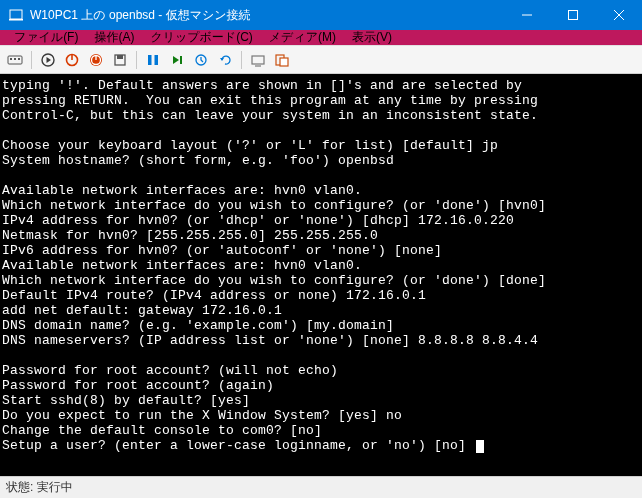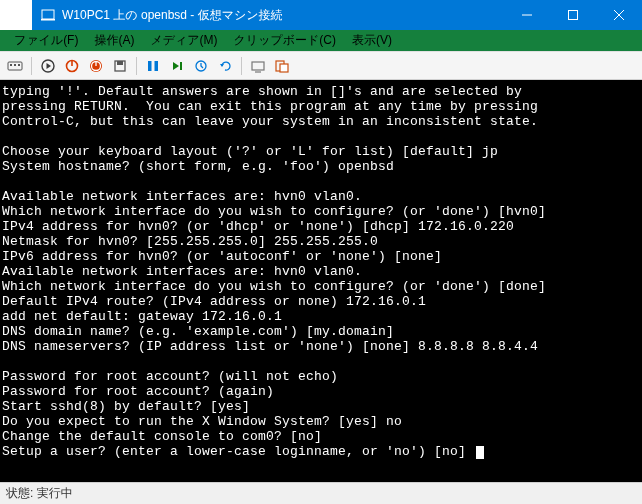--- a/index.html
+++ b/index.html
@@ -1,22 +1,22 @@
 <!DOCTYPE html>
 <html><head>
 <meta charset="utf-8">
 <style>
   * { box-sizing: border-box; margin: 0; padding: 0; }
   body { font-family: "Yu Gothic UI", "Meiryo", sans-serif; font-size: 12px; width: 642px; height: 504px; overflow: hidden; background: #fff; }
-  .titlebar { height: 30px; background: #0078d7; color: #fff; display: flex; align-items: center; padding-left: 8px; margin-left: 32px; }
+  .titlebar { height: 30px; background: #0078d7; color: #fff; display: flex; align-items: center; padding-left: 8px; }
   .titlebar .icon { width: 16px; height: 16px; margin-right: 6px; display:flex; align-items:center; justify-content:center;}
   .titlebar .title { flex: 1; font-size: 12px; white-space: nowrap; overflow: hidden; }
   .winbtns { display: flex; height: 100%; }
   .winbtn { width: 46px; height: 100%; display: flex; align-items: center; justify-content: center; color: #fff; }
-  .menubar { height: 22px; background: #15803d; display: flex; align-items: center; padding: 0 6px; border-bottom: 1px solid #e1e1e1; }
+  .menubar { height: 16px; background: #be185d; display: flex; align-items: center; padding: 0 6px; border-bottom: 1px solid #e1e1e1; }
   .menuitem { padding: 2px 8px; font-size: 12px; color: #000; }
   .toolbar { height: 28px; background: #f5f5f5; display: flex; align-items: center; padding: 0 4px; gap: 2px; border-bottom: 1px solid #d0d0d0; }
   .tbtn { width: 22px; height: 22px; display: flex; align-items: center; justify-content: center; border-radius: 2px; }
   .sep { width: 1px; height: 18px; background: #c8c8c8; margin: 0 3px; }
   .terminal { background: #000; color: #fff; font-family: "Courier New", monospace; font-size: 13px; line-height: 15px; padding: 4px 2px; height: 402px; overflow: hidden; white-space: pre; letter-spacing: 0.2px; }
   .statusbar { height: 22px; background: #f0f0f0; border-top: 1px solid #d0d0d0; display: flex; align-items: center; padding: 0 6px; font-size: 12px; color: #333; }
   .cursor { display:inline-block; width:8px; height:13px; background:#fff; vertical-align: text-bottom; margin-left:2px;}
 </style>
 </head>
 <body>
@@ -45,22 +45,22 @@
           <line x1="0" y1="0" x2="10" y2="10" stroke="#fff" stroke-width="1"></line>
           <line x1="10" y1="0" x2="0" y2="10" stroke="#fff" stroke-width="1"></line>
         </svg>
       </div>
   </div>
 </div>
 
 <div class="menubar">
   <div class="menuitem">ファイル(F)</div>
   <div class="menuitem">操作(A)</div>
+  <div class="menuitem">クリップボード(C)</div>
   <div class="menuitem">メディア(M)</div>
-  <div class="menuitem">クリップボード(C)</div>
   <div class="menuitem">表示(V)</div>
 </div>
 
 <div class="toolbar">
   <div class="tbtn">
       <svg width="16" height="16">
         <rect x="1" y="4" width="14" height="8" rx="1" fill="none" stroke="#555" stroke-width="1"></rect>
         <rect x="3" y="6" width="2" height="2" fill="#555"></rect>
         <rect x="7" y="6" width="2" height="2" fill="#555"></rect>
         <rect x="11" y="6" width="2" height="2" fill="#555"></rect>

